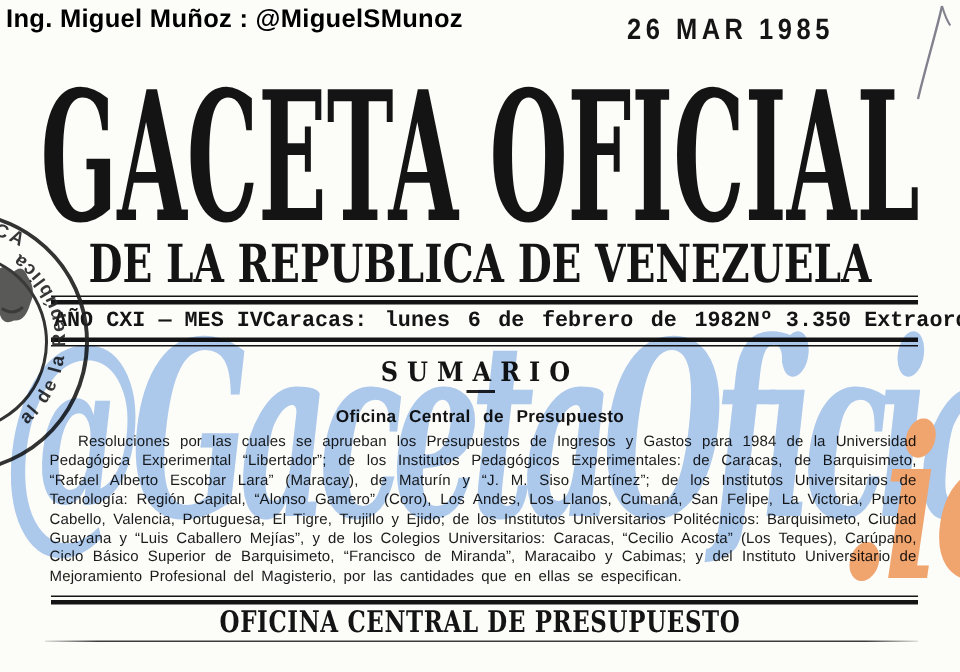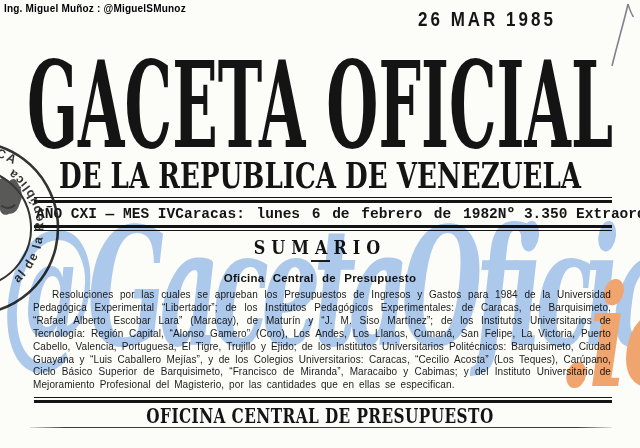--- a/index.html
+++ b/index.html
@@ -1,21 +1,21 @@
 <!DOCTYPE html>
 <html><head>
 <meta charset="utf-8">
 <style>
   html,body{margin:0;padding:0;background:#888;}
   .page{
     position:relative;width:640px;height:448px;background:#fcfcf9;
     overflow:hidden;font-family:"Liberation Sans",sans-serif;color:#1a1a1a;
   }
   
-  .credit{position:absolute;left:4px;top:3px;font-weight:700;font-size:10px;
+  .credit{position:absolute;left:4px;top:3px;font-weight:700;font-size:17px;
     letter-spacing:.2px;color:#000;white-space:nowrap;}
   
   .date-stamp{position:absolute;left:418px;top:9px;font-weight:700;font-size:17px;
     letter-spacing:3px;color:#151515;transform:scaleY(1.15);transform-origin:left top;
     white-space:nowrap;}
   
   .pen-mark{position:absolute;left:595px;top:0;}
   
   .mast-svg{position:absolute;left:0;top:0;}
   .mast-title{font-family:"DejaVu Serif",serif;font-weight:700;fill:#141414;}

